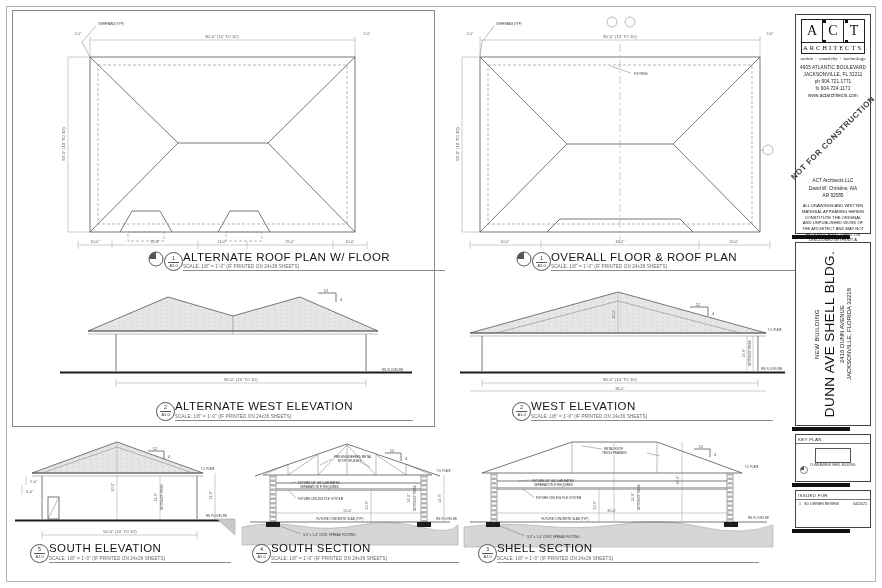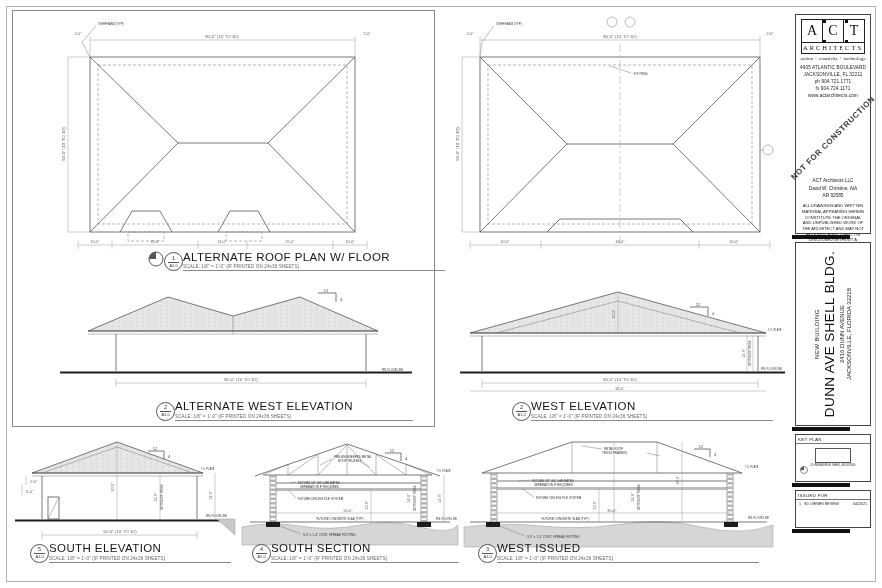--- a/index.html
+++ b/index.html
@@ -367,20 +367,34 @@
     <span class="bubble">
         <span class="num">1</span>
         <span class="ref">A1.0</span>
       </span>
     <div class="ttlwrap" style="width:262px">
       <div class="ttl">ALTERNATE ROOF PLAN W/ FLOOR</div>
       <div class="scl">SCALE:  1/8" = 1'-0"  (IF PRINTED ON 24x36 SHEETS)</div>
     </div>
   </div>
 
+  <div class="dtitle" style="left:516px;top:250px">
+    <span class="nicon"><svg width="16" height="16" viewBox="0 0 16 16">
+          <circle cx="8" cy="8" r="7" fill="none" stroke="#555" stroke-width="1"></circle>
+          <path d="M8,8 L1,8 A7,7 0 0 1 8,1 Z" fill="#555"></path>
+        </svg></span>
+    <span class="bubble">
+        <span class="num">1</span>
+        <span class="ref">A1.0</span>
+      </span>
+    <div class="ttlwrap" style="width:250px">
+      <div class="ttl">OVERALL FLOOR &amp; ROOF PLAN</div>
+      <div class="scl">SCALE:  1/8" = 1'-0"  (IF PRINTED ON 24x36 SHEETS)</div>
+    </div>
+  </div>
 
   <div class="dtitle" style="left:156px;top:400px">
     <span class="bubble">
         <span class="num">2</span>
         <span class="ref">A1.0</span>
       </span>
     <div class="ttlwrap" style="width:238px">
       <div class="ttl">ALTERNATE WEST ELEVATION</div>
       <div class="scl">SCALE:  1/8" = 1'-0"  (IF PRINTED ON 24x36 SHEETS)</div>
     </div>
@@ -418,21 +432,21 @@
       <div class="scl">SCALE:  1/8" = 1'-0"  (IF PRINTED ON 24x36 SHEETS)</div>
     </div>
   </div>
 
   <div class="dtitle" style="left:478px;top:542px">
     <span class="bubble">
         <span class="num">3</span>
         <span class="ref">A1.0</span>
       </span>
     <div class="ttlwrap" style="width:262px">
-      <div class="ttl">WEST ISSUED</div>
+      <div class="ttl">SHELL SECTION</div>
       <div class="scl">SCALE:  1/8" = 1'-0"  (IF PRINTED ON 24x36 SHEETS)</div>
     </div>
   </div>
 
   <div class="tb">
 
     <div class="box" style="top:8px;height:218px">
       <div class="logo">
         <div class="logo-row">
           <span>A</span>

